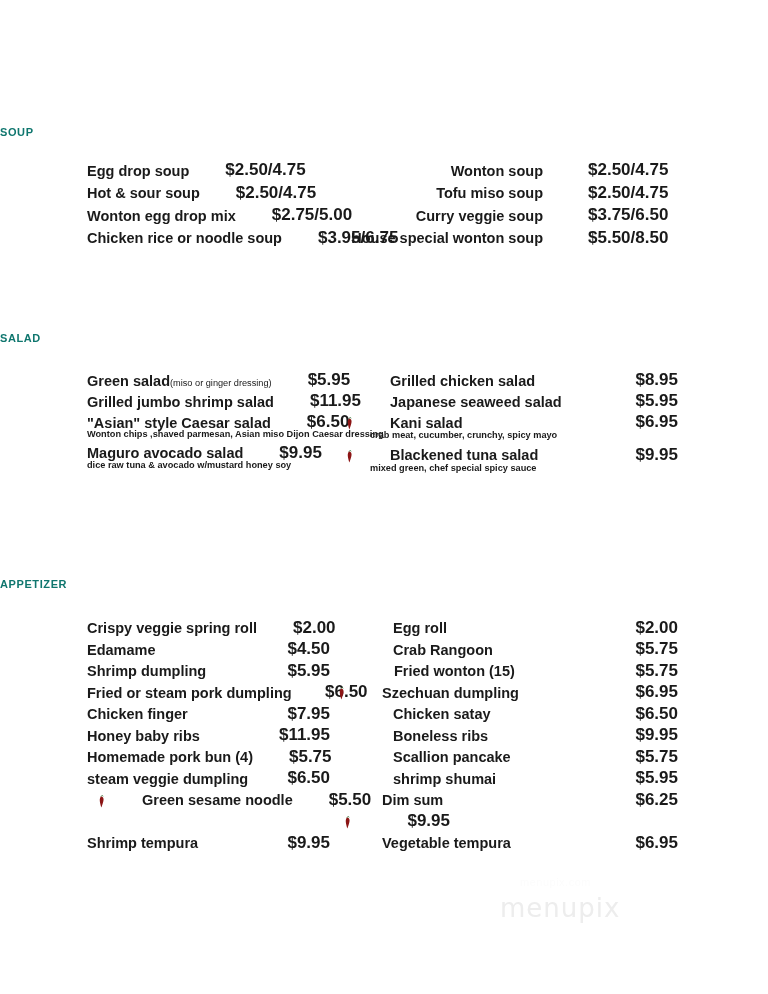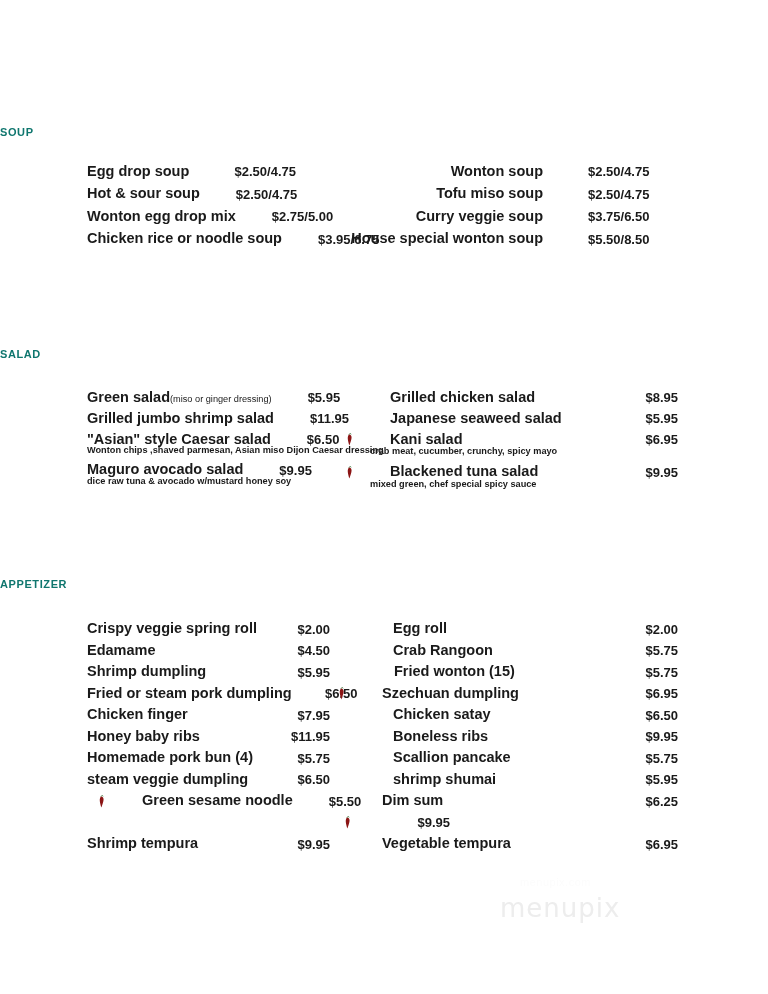--- a/index.html
+++ b/index.html
@@ -61,21 +61,21 @@
     line-height: 1.0;
     white-space: nowrap;
     gap: 36px;
   }
   .name {
     font-weight: bold;
     font-size: 14.5px;
   }
   .price {
     font-weight: bold;
-    font-size: 13px;
+    font-size: 17px;
   }
   .sub {
     font-size: 9.2px;
     font-weight: bold;
     color: #1a1a1a;
     line-height: 1.05;
     white-space: nowrap;
   }
   .inline-note {
     font-size: 9.2px;
@@ -107,21 +107,21 @@
   #soup .col-left  { width: 296px; padding-left: 87px; }
   #soup .col-right { width: 472px; padding-right: 92px; }
   #soup .row { margin-bottom: 4.5px; height: 18px; }
   #soup .col-left .row  { justify-content: flex-start; }
   #soup .col-left .name { width: 212px; }
   #soup .col-right .row { justify-content: flex-end; }
   #soup .col-right .name { text-align: right; }
   #soup .col-right .price { width: 88px; text-align: left; padding-left: 9px; }
 
   
-  #salad { top: 348px; }
+  #salad { top: 332px; }
   #salad .section-title { margin-bottom: 24px; }
   #salad .col-left  { width: 338px; padding-left: 87px; }
   #salad .col-right { width: 430px; padding-right: 90px; padding-left: 8px; }
   #salad .block { margin-bottom: 1px; }
   #salad .row { height: 20px; }
   #salad .col-left .name  { width: 200px; }
   #salad .col-left .price { width: 80px; }
   #salad .col-right .name { flex: 1 1 auto; }
   #salad .col-right .price { width: 62px; text-align: right; flex: 0 0 auto; }
   #salad .col-left .sub { margin: 0 0 1px 0; }

